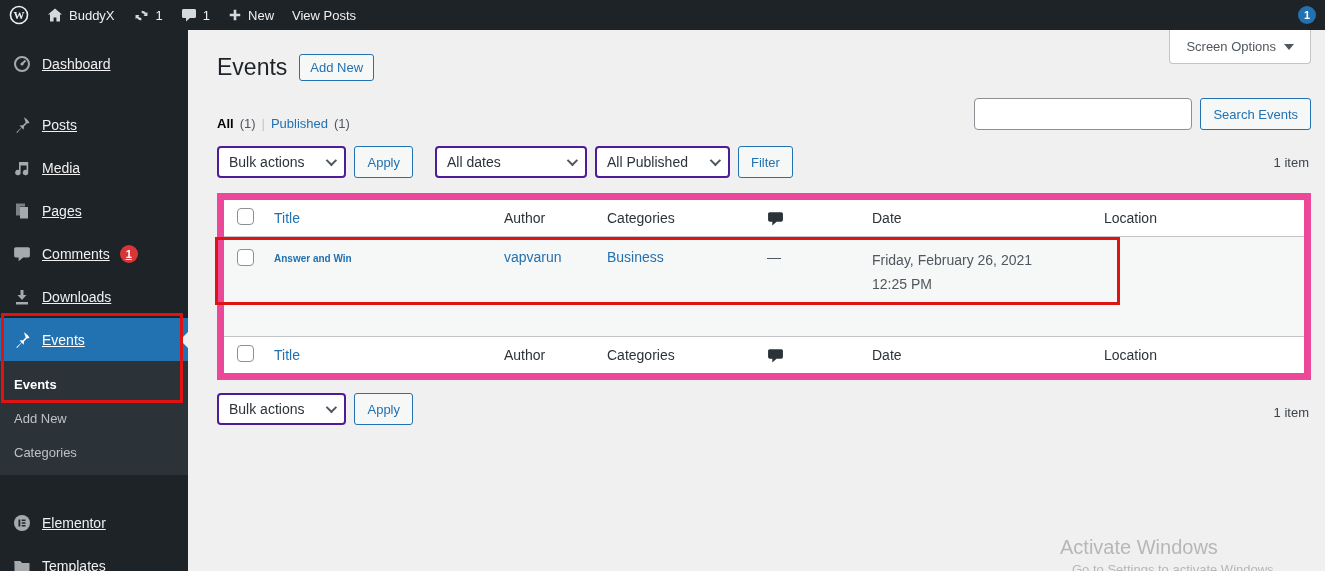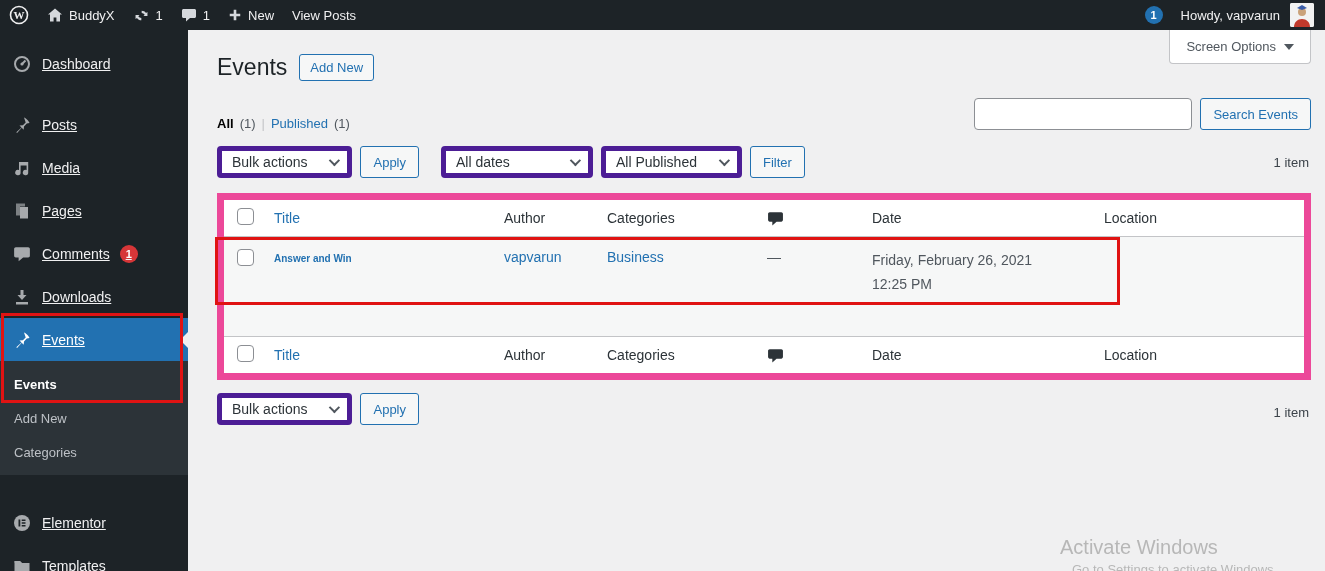--- a/index.html
+++ b/index.html
@@ -76,21 +76,21 @@
   .views .sep { color:#c3c4c7; }
   .views a { color:#2271b1; text-decoration:none; cursor:pointer; }
   .search-area { position:absolute; top:68px; right:14px; display:flex; gap:8px;border-radius:16px; }
   .search-input {
     width:218px; height:32px; border:1px solid #8c8f94; border-radius:4px;
     background:#fff; padding:0 8px; font-size:14px; font-family:"Liberation Sans", sans-serif;
   }
   .toolbar { position:absolute; top:116px; left:29px; display:flex; gap:8px; align-items:center; }
   .tb-group { display:flex; gap:8px; margin-right:14px; }
   .select {
-    height:32px; background:#fff; border:5px solid #4c1d95; border-radius:4px;
+    height:32px; background:#fff; border:2px solid #4c1d95; border-radius:4px;
     display:flex; align-items:center; gap:22px; padding:0 10px; font-size:14px; color:#2c3338; cursor:pointer;
   }
   .chev { width:8px; height:8px; border-right:2px solid #50575e; border-bottom:2px solid #50575e; transform:rotate(45deg) translateY(-2px); }
   .btn-med { height:32px; padding:0 12px; font-size:13px; }
   .item-count-top { position:absolute; top:125px; right:16px; font-size:13px; color:#3c434a; }
   
   .table-wrap { position:absolute; top:163px; left:29px; right:14px; }
   table { width:100%; border-collapse:collapse; background:#fff; border:7px solid #ec4899; font-size:14px; }
   col.c-cb{width:43px} col.c-title{width:230px} col.c-author{width:103px} col.c-cat{width:160px} col.c-com{width:105px} col.c-date{width:232px}
   thead td, tfoot td { height:40px; padding:0 10px; color:#2c3338; }
@@ -160,31 +160,20 @@
         </svg>
     </span>
     <span>New</span>
   </div>
   <div class="ab-item">
     <span>View Posts</span>
   </div>
   <div class="ab-right">
     <div class="ab-item">
       <span class="ab-bubble">1</span>
-    </div>
-    <div class="ab-item">
-      <span>Howdy, vapvarun</span>
-      <span class="ab-avatar">
-        <svg width="24" height="24" viewBox="0 0 24 24">
-            <rect width="24" height="24" fill="#f2f2f2"></rect>
-            <circle cx="12" cy="9" r="4" fill="#caa27a"></circle>
-            <path d="M4 24c0-5 3.6-8 8-8s8 3 8 8z" fill="#c0392b"></path>
-            <path d="M7 5l5-3 5 3-5 2z" fill="#3a5da8"></path>
-          </svg>
-      </span>
     </div>
   </div>
 </div>
 
 <div class="sidebar">
   <ul class="menu">
     <li class="menu-item">
       <span class="mi-icon">
         <svg width="18" height="18" viewBox="0 0 18 18">
             <circle cx="9" cy="9" r="7" fill="none" stroke="#a7aaad" stroke-width="2"></circle>

